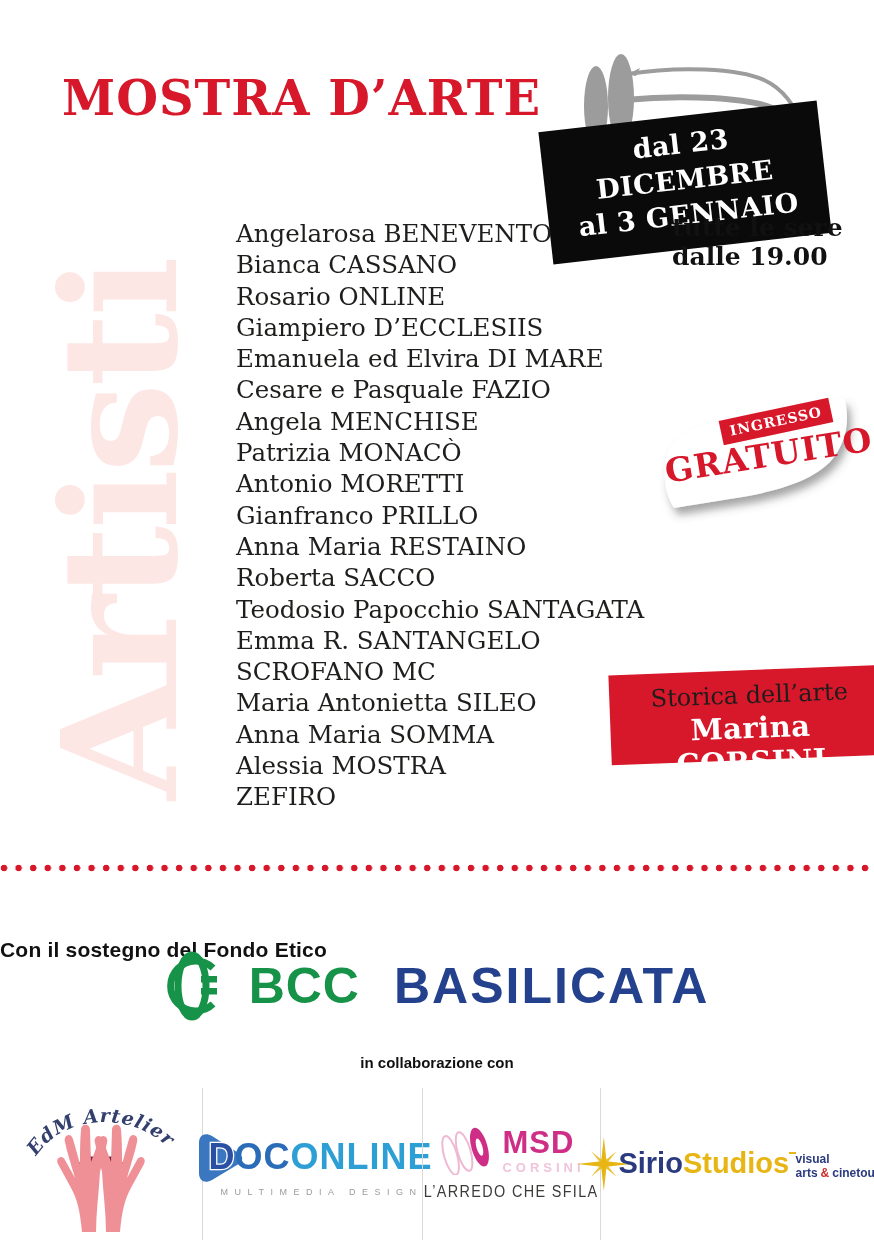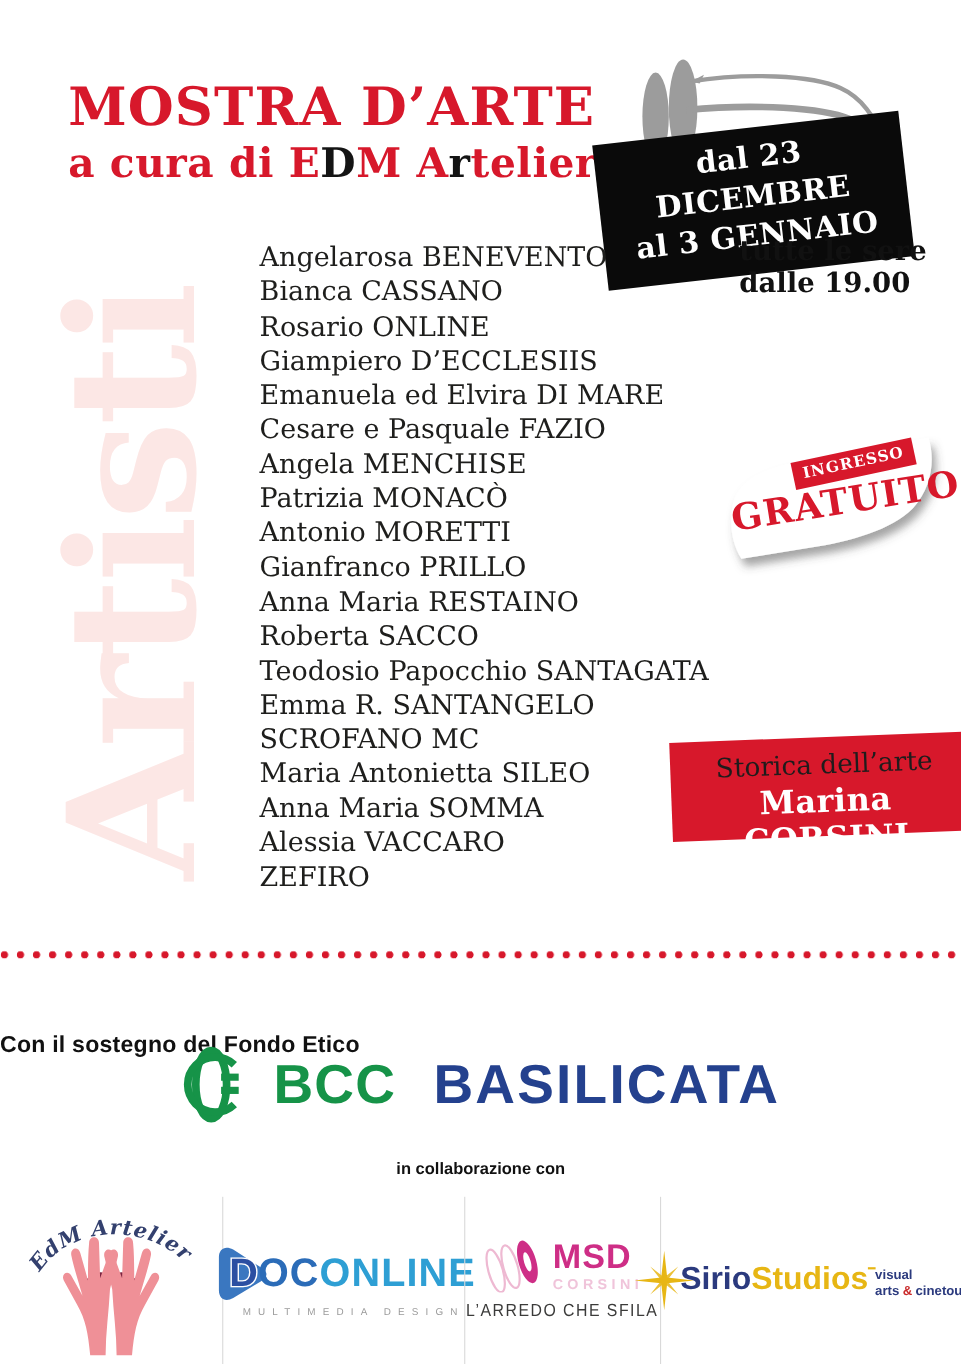--- a/index.html
+++ b/index.html
@@ -127,23 +127,20 @@
   .sirio-rule{width:100%;height:2px;background:#e7b614;margin-top:3px;}
   .sirio-tag{align-self:flex-end;font-size:12px;font-weight:700;color:#2b3a7e;margin-top:3px;}
   .sirio-amp{color:#c92a2a;margin:0 3px;}
 </style>
 </head>
 <body>
 
 <div class="page">
 
   <h1 class="title">MOSTRA D’ARTE</h1>
-  <div class="subtitle">
-    <span class="c-red">a cura di E</span><span class="c-black">D</span><span class="c-red">M A</span><span class="c-black">r</span><span class="c-red">telier</span>
-  </div>
 
   <div class="glasses">
     <svg width="256" height="118" viewBox="0 0 256 118">
       <ellipse cx="30" cy="58" rx="12" ry="40" fill="#9c9c9c"></ellipse>
       <ellipse cx="55" cy="50" rx="13" ry="44" fill="#9c9c9c"></ellipse>
       <path d="M62 26 C 112 18 172 20 198 32 C 218 41 228 58 238 78" stroke="#9c9c9c" stroke-width="4" fill="none"></path>
       <path d="M58 52 C 120 46 182 50 206 60 C 223 67 231 84 236 100" stroke="#9c9c9c" stroke-width="6" fill="none"></path>
       <path d="M62 26 l12 -6 -4 8" fill="#9c9c9c"></path>
     </svg>
   </div>
@@ -190,21 +187,21 @@
 
       <div class="artist">Emma R. SANTANGELO</div>
 
 
       <div class="artist">SCROFANO MC</div>
 
       <div class="artist">Maria Antonietta SILEO</div>
 
       <div class="artist">Anna Maria SOMMA</div>
 
-      <div class="artist">Alessia VACCARO</div>
+      <div class="artist">Alessia MOSTRA</div>
 
       <div class="artist">ZEFIRO</div>
     </div>
 
   <div class="free-badge">
     <svg width="212" height="138" viewBox="0 0 212 138">
       <defs>
         <filter id="ds" x="-30%" y="-30%" width="160%" height="160%">
           <feDropShadow dx="4" dy="7" stdDeviation="4" flood-color="#4a4a4a" flood-opacity="0.5"></feDropShadow>
         </filter>

